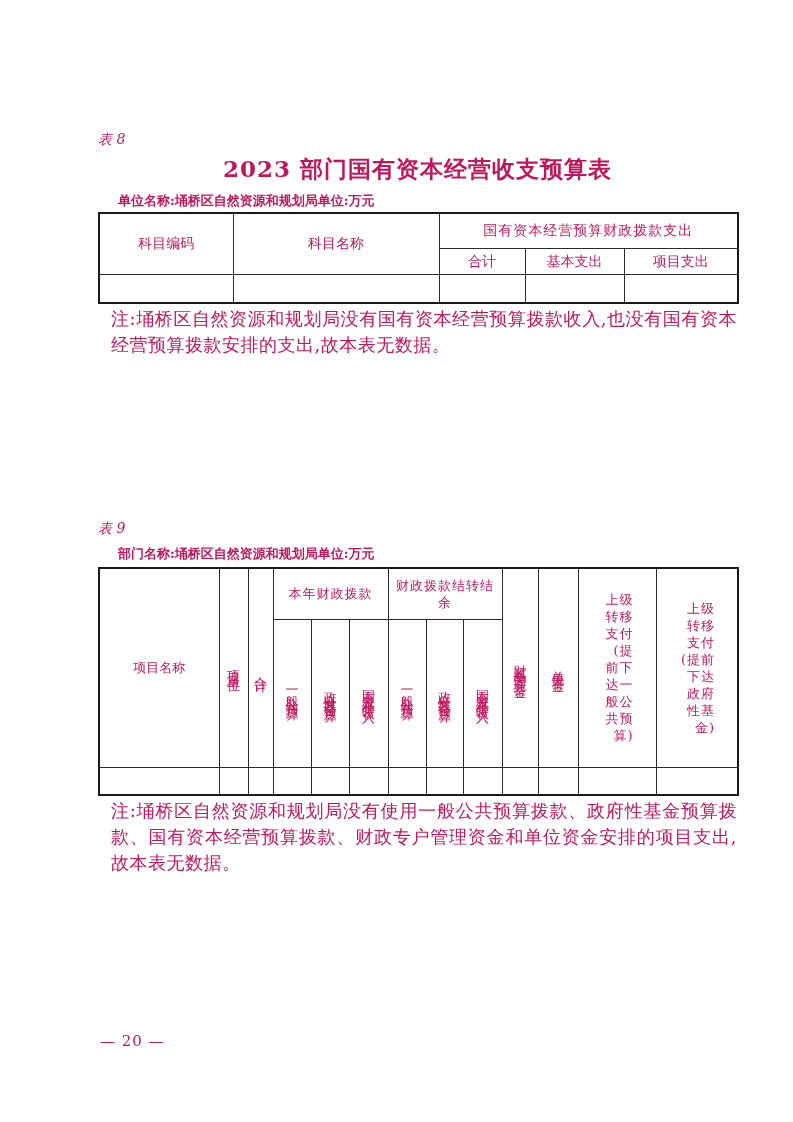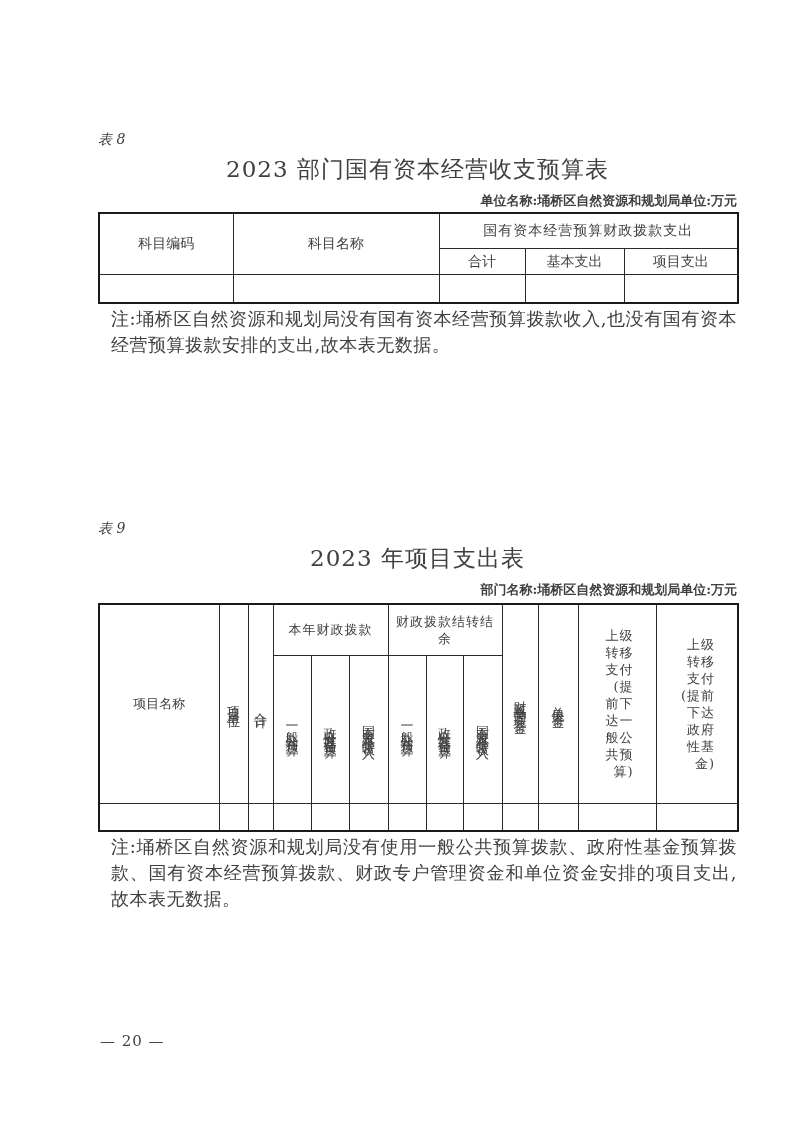--- a/index.html
+++ b/index.html
@@ -3,50 +3,50 @@
 <meta charset="utf-8">
 <style>
   * { margin: 0; padding: 0; box-sizing: border-box; }
   html, body { background: #e8e8e8; }
   .page {
     position: relative;
     width: 793px;
     height: 1122px;
     background: #ffffff;
     font-family: "DejaVu Serif", "Liberation Serif", serif;
-    color: #404040;
+    color: #be185d;
     overflow: hidden;
     margin: 0 auto;
   }
   .content {
     position: absolute;
     left: 98px;
     top: 0;
     width: 639px;
   }
   .tbl-label {
     margin-top: 130px;
     font-size: 14px;
     font-style: italic;
     height: 18px;
     line-height: 18px;
   }
   .tbl-label.second { margin-top: 161px; }
   .doc-title {
     margin-top: 6px;
     font-size: 23px;
-    font-weight: normal;
+    font-weight: bold;
     text-align: center;
     letter-spacing: 1px;
     height: 30px;
     line-height: 30px;
   }
   .meta-row {
     display: flex;
-    justify-content: flex-end;
+    justify-content: flex-start;
     align-items: flex-end;
     margin-top: 8px;
     font-size: 13px;
     font-weight: bold;
     height: 18px;
     line-height: 18px;
     margin-left: 20px;
   }
   table {
     border-collapse: collapse;
@@ -135,21 +135,20 @@
         <td></td>
         <td></td>
         <td></td>
       </tr>
     </tbody>
       </table>
 
     <div class="note">注:埇桥区自然资源和规划局没有国有资本经营预算拨款收入,也没有国有资本经营预算拨款安排的支出,故本表无数据。</div>
 
     <div class="tbl-label second">表 9</div>
-    <div class="doc-title">2023 年项目支出表</div>
     <div class="meta-row">
       <span>部门名称:埇桥区自然资源和规划局</span>
       <span>单位:万元</span>
     </div>
 
     <table class="t9">
       <colgroup>
         <col style="width:120px">
           <col style="width:29px">
           <col style="width:25px">

